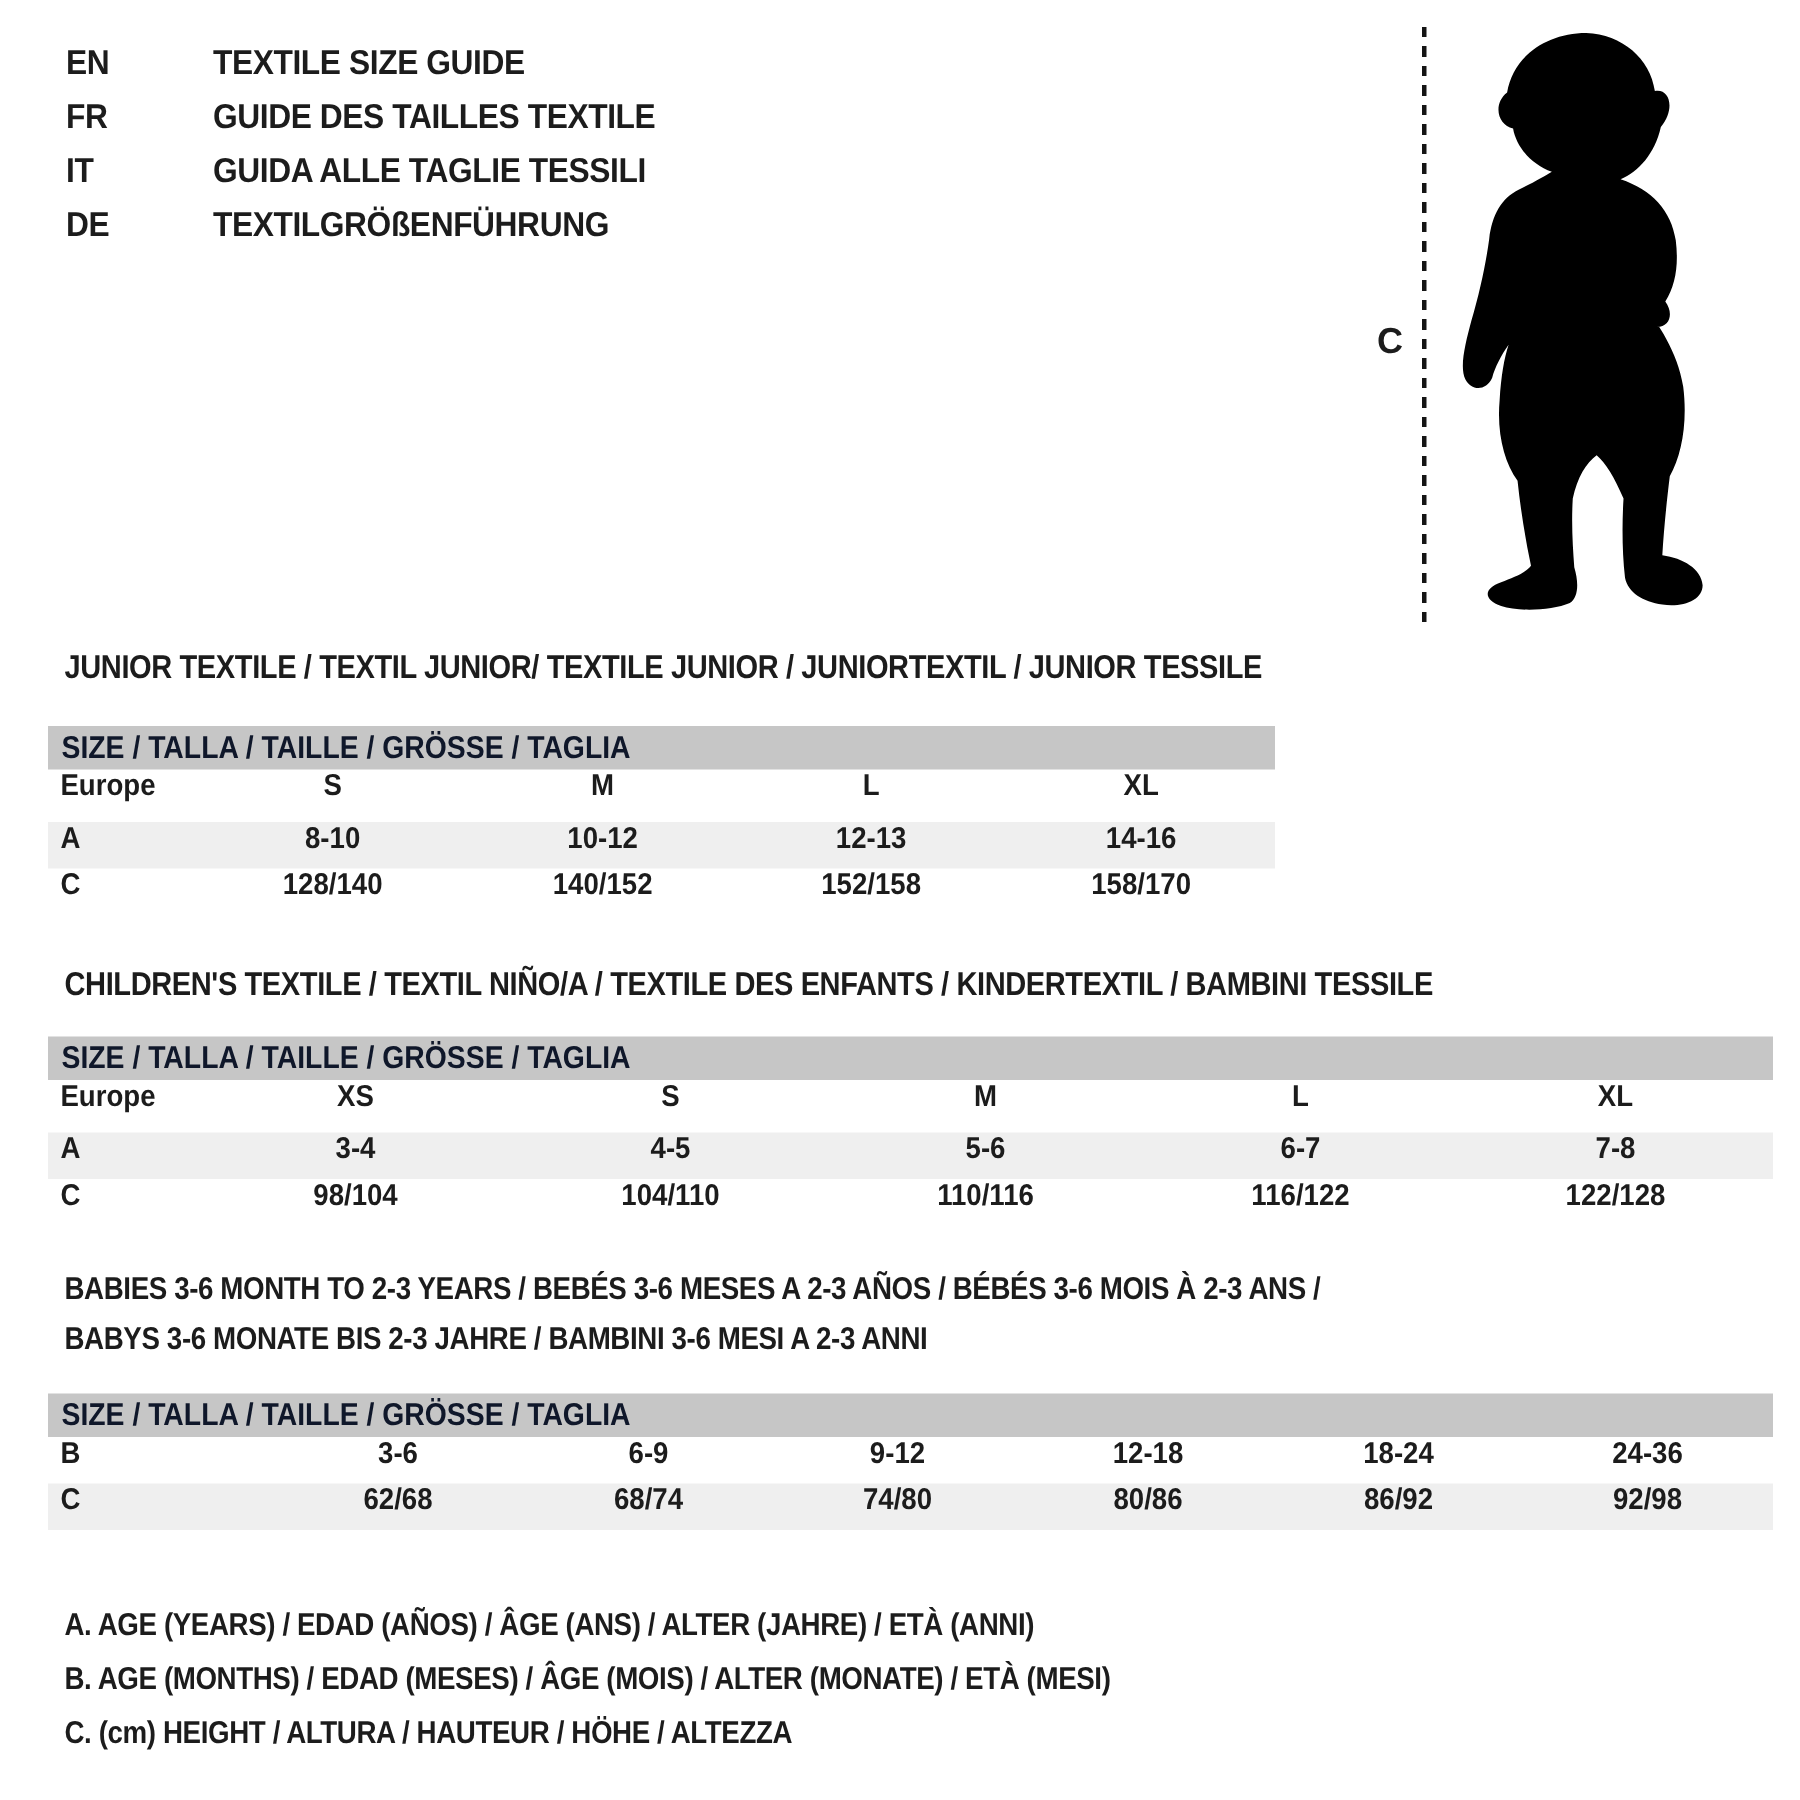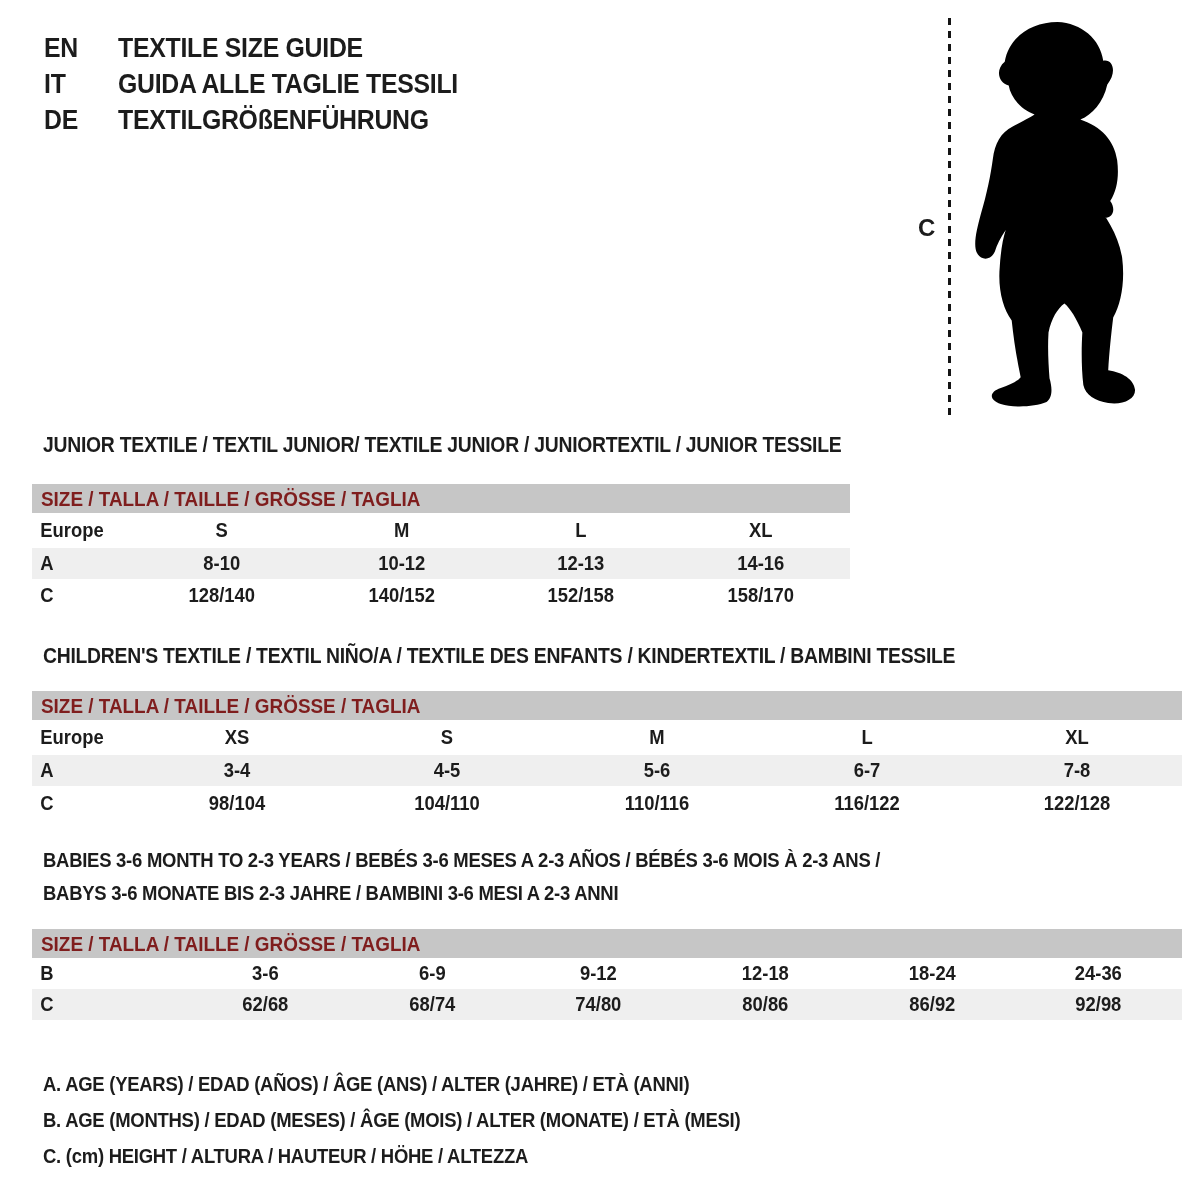--- a/index.html
+++ b/index.html
@@ -5,42 +5,42 @@
   html,body{margin:0;padding:0;}
   body{
     width:1200px;height:1200px;background:#ffffff;
     font-family:"Liberation Sans","DejaVu Sans",sans-serif;
     color:#1c1c1c;font-weight:bold;overflow:hidden;
   }
   .page{position:relative;width:1200px;height:1200px;}
 
   
   .langs{position:absolute;left:44px;top:28px;}
-  .lang-row{display:flex;height:36px;align-items:flex-end;font-size:27px;letter-spacing:-0.3px;}
+  .lang-row{display:flex;height:36px;align-items:flex-start;font-size:23px;letter-spacing:-0.3px;gap:24px;}
   .lang-row .code{width:74px;transform:scaleX(0.92);transform-origin:0 50%;}
   .lang-row .ltitle{transform:scaleX(0.92);transform-origin:0 50%;white-space:nowrap;}
 
   
   .measure-c{position:absolute;left:918px;top:214px;font-size:24px;}
   .dash-line{
     position:absolute;left:948px;top:18px;width:3px;height:397px;
     background:repeating-linear-gradient(to bottom,#141414 0 7px,transparent 7px 13px);
   }
   .sil{position:absolute;left:963px;top:10px;}
 
   
   .sec-title{position:absolute;font-size:22px;letter-spacing:-0.3px;
     transform:scaleX(0.88);transform-origin:0 50%;white-space:nowrap;}
   .tbl{position:absolute;}
   .size-bar{
-    background:#c6c6c6;color:#7f1d1d;height:29px;display:flex;align-items:center;
+    background:#c6c6c6;color:#0f172a;height:29px;display:flex;align-items:center;
     padding-left:9px;font-size:21px;box-sizing:border-box;
   }
   .size-bar span{transform:scaleX(0.9);transform-origin:0 50%;white-space:nowrap;}
-  .trow{display:flex;align-items:center;font-size:20px;}
+  .trow{display:flex;align-items:flex-start;font-size:20px;}
   .trow.alt{background:#efefef;}
   .trow .lbl{padding-left:9px;transform:scaleX(0.92);transform-origin:0 50%;box-sizing:border-box;white-space:nowrap;}
   .trow .cell{flex:1;text-align:center;transform:scaleX(0.92);}
   .lblw-a .lbl{width:100px;}
   .lblw-b .lbl{width:150px;}
   .h35{height:35px;} .h31{height:31px;} .h32{height:32px;} .h34{height:34px;}
 
   
   .b-title{position:absolute;left:43px;font-size:21px;letter-spacing:-0.3px;
     transform:scaleX(0.88);transform-origin:0 50%;white-space:nowrap;}
@@ -51,20 +51,24 @@
 </style>
 </head>
 <body>
 
 <div class="page">
 
   <header class="langs">
     <div class="lang-row">
       <span class="code">EN</span>
       <span class="ltitle">TEXTILE SIZE GUIDE</span>
+    </div>
+    <div class="lang-row">
+      <span class="code">FR</span>
+      <span class="ltitle">GUIDE DES TAILLES TEXTILE</span>
     </div>
     <div class="lang-row">
       <span class="code">IT</span>
       <span class="ltitle">GUIDA ALLE TAGLIE TESSILI</span>
     </div>
     <div class="lang-row">
       <span class="code">DE</span>
       <span class="ltitle">TEXTILGRÖßENFÜHRUNG</span>
     </div>
   </header>

